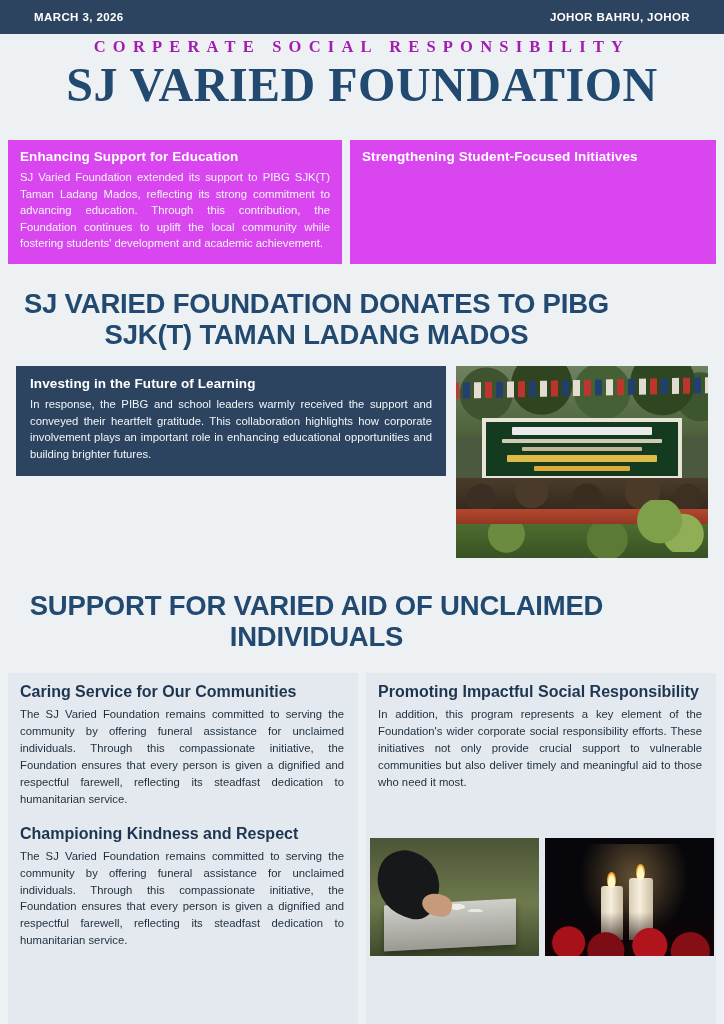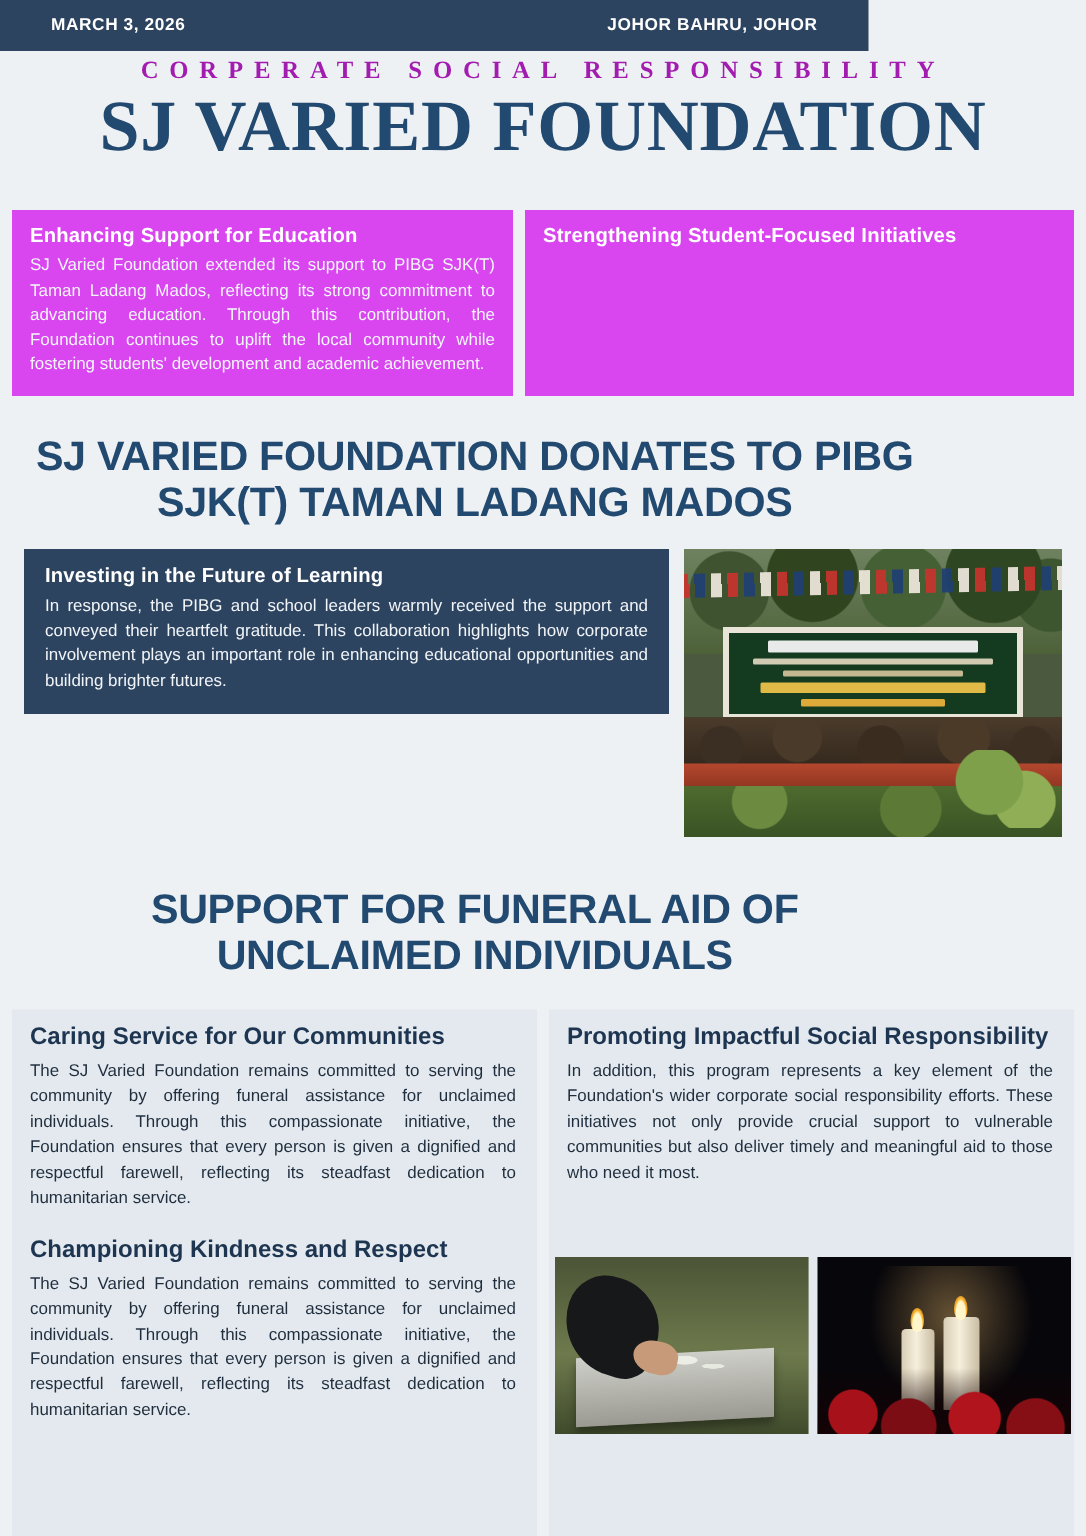--- a/index.html
+++ b/index.html
@@ -16,21 +16,21 @@
     position: relative;
     width: 724px;
     height: 1024px;
     background: #eef1f4;
   }
 
   
   .topbar {
     position: absolute;
     top: 0; left: 0;
-    width: 579px;
+    width: 724px;
     height: 34px;
     background: #2d4461;
     color: #ffffff;
     display: flex;
     align-items: center;
     justify-content: space-between;
     padding: 0 34px;
     font-size: 11.5px;
     font-weight: bold;
     letter-spacing: 0.4px;
@@ -355,21 +355,21 @@
         <div class="sign-line l4"></div>
         <div class="sign-line l5"></div>
       </div>
       <div class="hedge"></div>
       <div class="wall"></div>
       <div class="grass"></div>
       <div class="bush-r"></div>
     </div>
   </div>
 
-  <div class="section-head" id="head2">SUPPORT FOR FUNERAL AID OF UNCLAIMED INDIVIDUALS</div>
+  <div class="section-head" id="head2">SUPPORT FOR VARIED AID OF UNCLAIMED INDIVIDUALS</div>
 
   <div class="bottom-left">
     <div class="sub-title">Caring Service for Our Communities</div>
     <div class="light-body">The SJ Varied Foundation remains committed to serving the community by offering funeral assistance for unclaimed individuals. Through this compassionate initiative, the Foundation ensures that every person is given a dignified and respectful farewell, reflecting its steadfast dedication to humanitarian service.</div>
     <div class="sub-title second">Championing Kindness and Respect</div>
     <div class="light-body">The SJ Varied Foundation remains committed to serving the community by offering funeral assistance for unclaimed individuals. Through this compassionate initiative, the Foundation ensures that every person is given a dignified and respectful farewell, reflecting its steadfast dedication to humanitarian service.</div>
   </div>
 
   <div class="bottom-right">
     <div class="sub-title">Promoting Impactful Social Responsibility</div>

